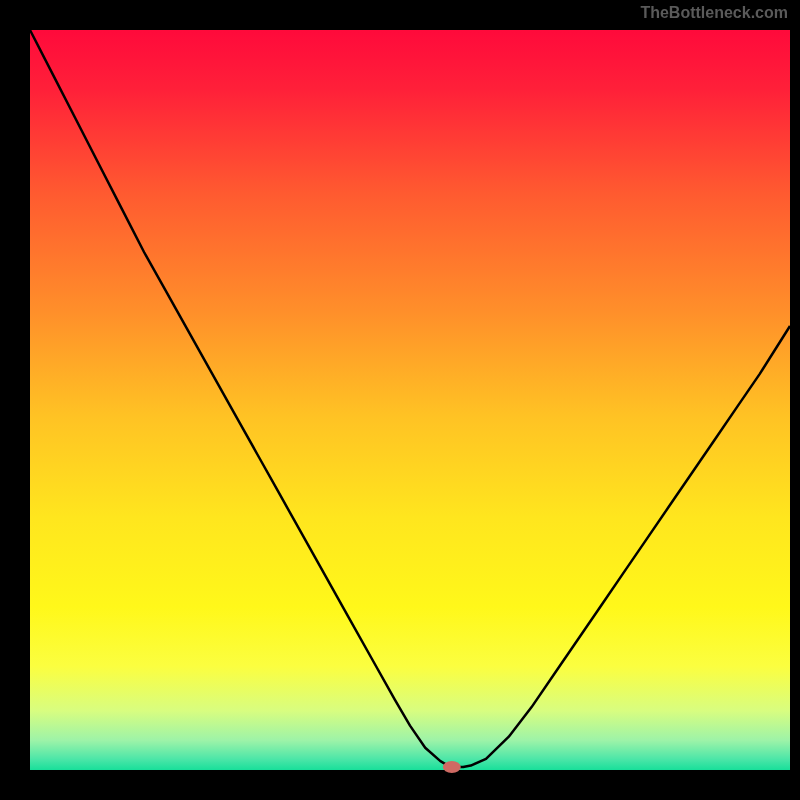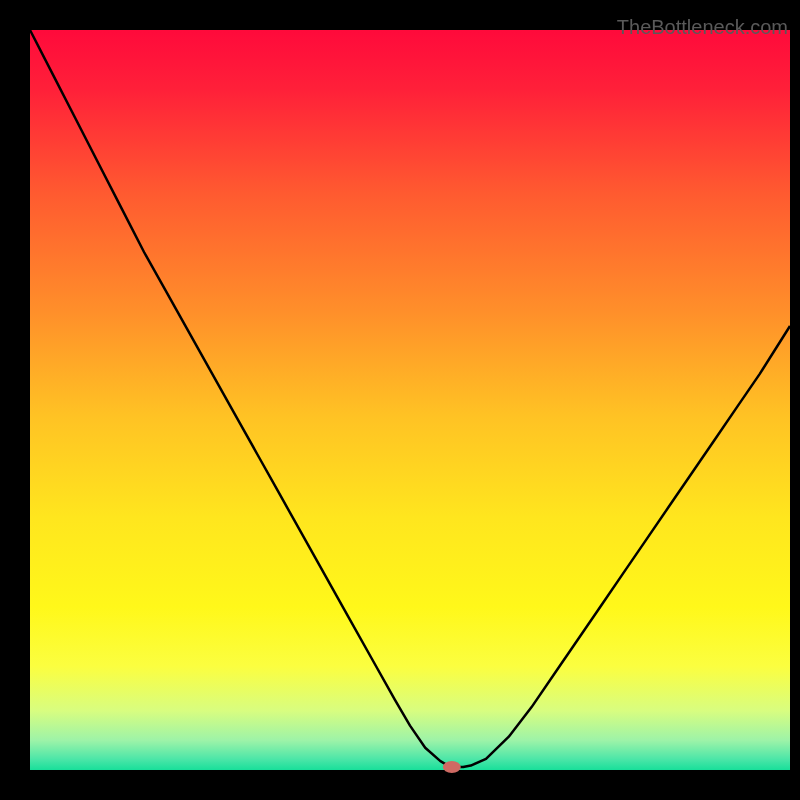--- a/index.html
+++ b/index.html
@@ -13,25 +13,25 @@
   }
   .chart-container {
     position: absolute;
     top: 0;
     left: 0;
     width: 800px;
     height: 800px;
   }
   .watermark {
     position: absolute;
-    top: 16px;
+    top: 4px;
     right: 12px;
     color: #5a5a5a;
-    font-size: 20px;
-    font-weight: normal;
+    font-size: 16px;
+    font-weight: bold;
     z-index: 10;
   }
 </style>
 </head>
 <body>
 
 <div class="chart-container">
   <svg id="chart-svg" width="800" height="800">
       <defs>
         <linearGradient id="bg-grad" x1="0" y1="0" x2="0" y2="1">

